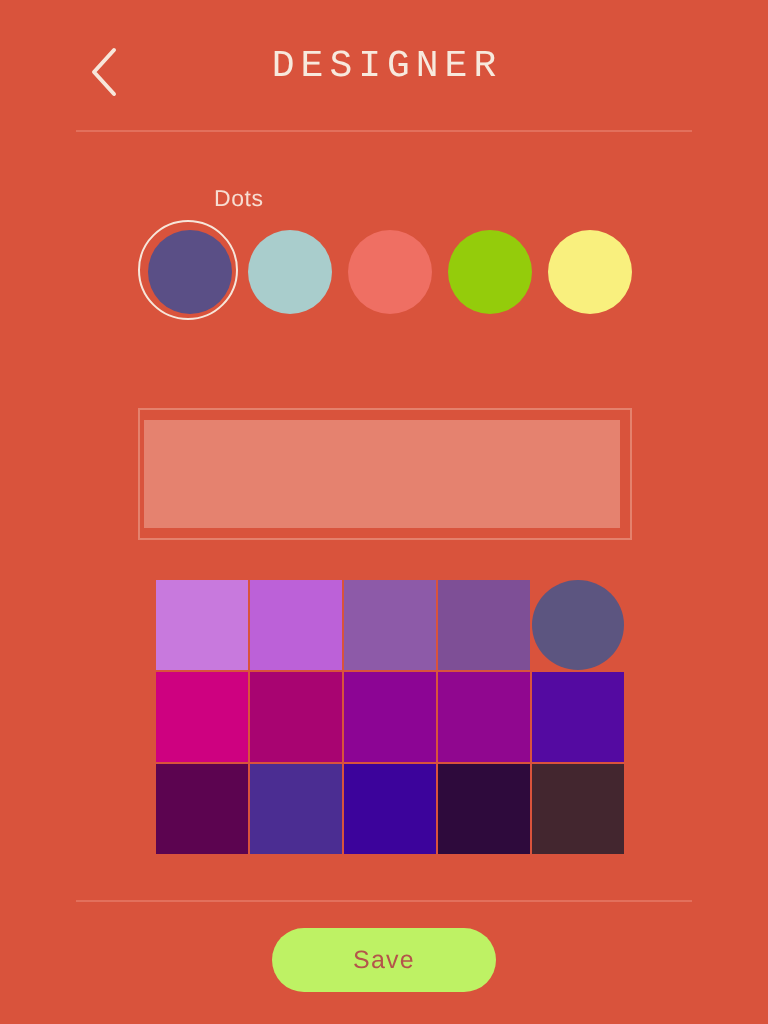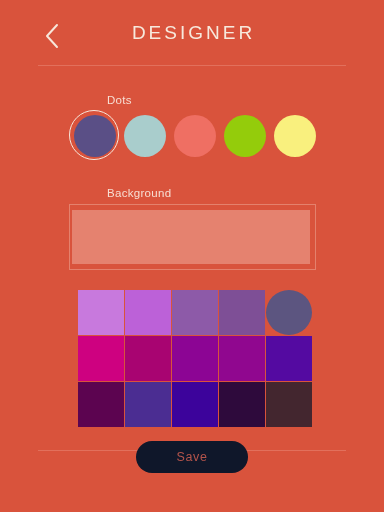--- a/index.html
+++ b/index.html
@@ -47,20 +47,21 @@
     left: 0;
     top: 20px;
     width: 384px;
     text-align: center;
     color: #f7e9dd;
     font-size: 19px;
     letter-spacing: 3.0px;
     font-weight: 400;
     line-height: 26px;
     text-indent: 3px;
+    font-family: Liberation Mono, monospace;
   }
 
   .divider {
     position: absolute;
     left: 38px;
     width: 308px;
     height: 1px;
     background: #e2705c;
   }
   .divider-top { top: 65px; }
@@ -151,25 +152,25 @@
   }
   .swatch.circle {
     border-radius: 50%;
     background-clip: padding-box;
   }
 
   
   .save-btn {
     position: absolute;
     left: 136px;
-    top: 441px;
+    top: 464px;
     width: 112px;
     height: 32px;
     border-radius: 16px;
-    background: #0f172a;
+    background: #bef264;
     border: none;
     color: #b4544b;
     font-size: 12.5px;
     letter-spacing: 0.6px;
     font-family: "Liberation Sans", sans-serif;
     cursor: pointer;
     padding: 0;
     line-height: 32px;
     text-align: center;
   }
@@ -206,21 +207,20 @@
         <div class="dot" style="background: rgb(239, 111, 99);"></div>
       </div>
       <div class="dot-wrap" style="left: 150px;">
         <div class="dot" style="background: rgb(148, 204, 11);"></div>
       </div>
       <div class="dot-wrap" style="left: 200px;">
         <div class="dot" style="background: rgb(249, 240, 126);"></div>
       </div>
     </div>
 
-  <div class="field-label label-background">Background</div>
 
   <div class="bg-outer"></div>
   <div class="bg-inner" id="bg-inner" style="background: rgb(229, 130, 111);"></div>
 
   <div class="palette" id="palette-grid">
       <div class="swatch" style="background: rgb(200, 121, 221);"></div>
       <div class="swatch" style="background: rgb(188, 97, 216);"></div>
       <div class="swatch" style="background: rgb(141, 90, 168);"></div>
       <div class="swatch" style="background: rgb(126, 79, 150);"></div>
       <div class="swatch circle" style="background: rgb(92, 85, 128);"></div>

